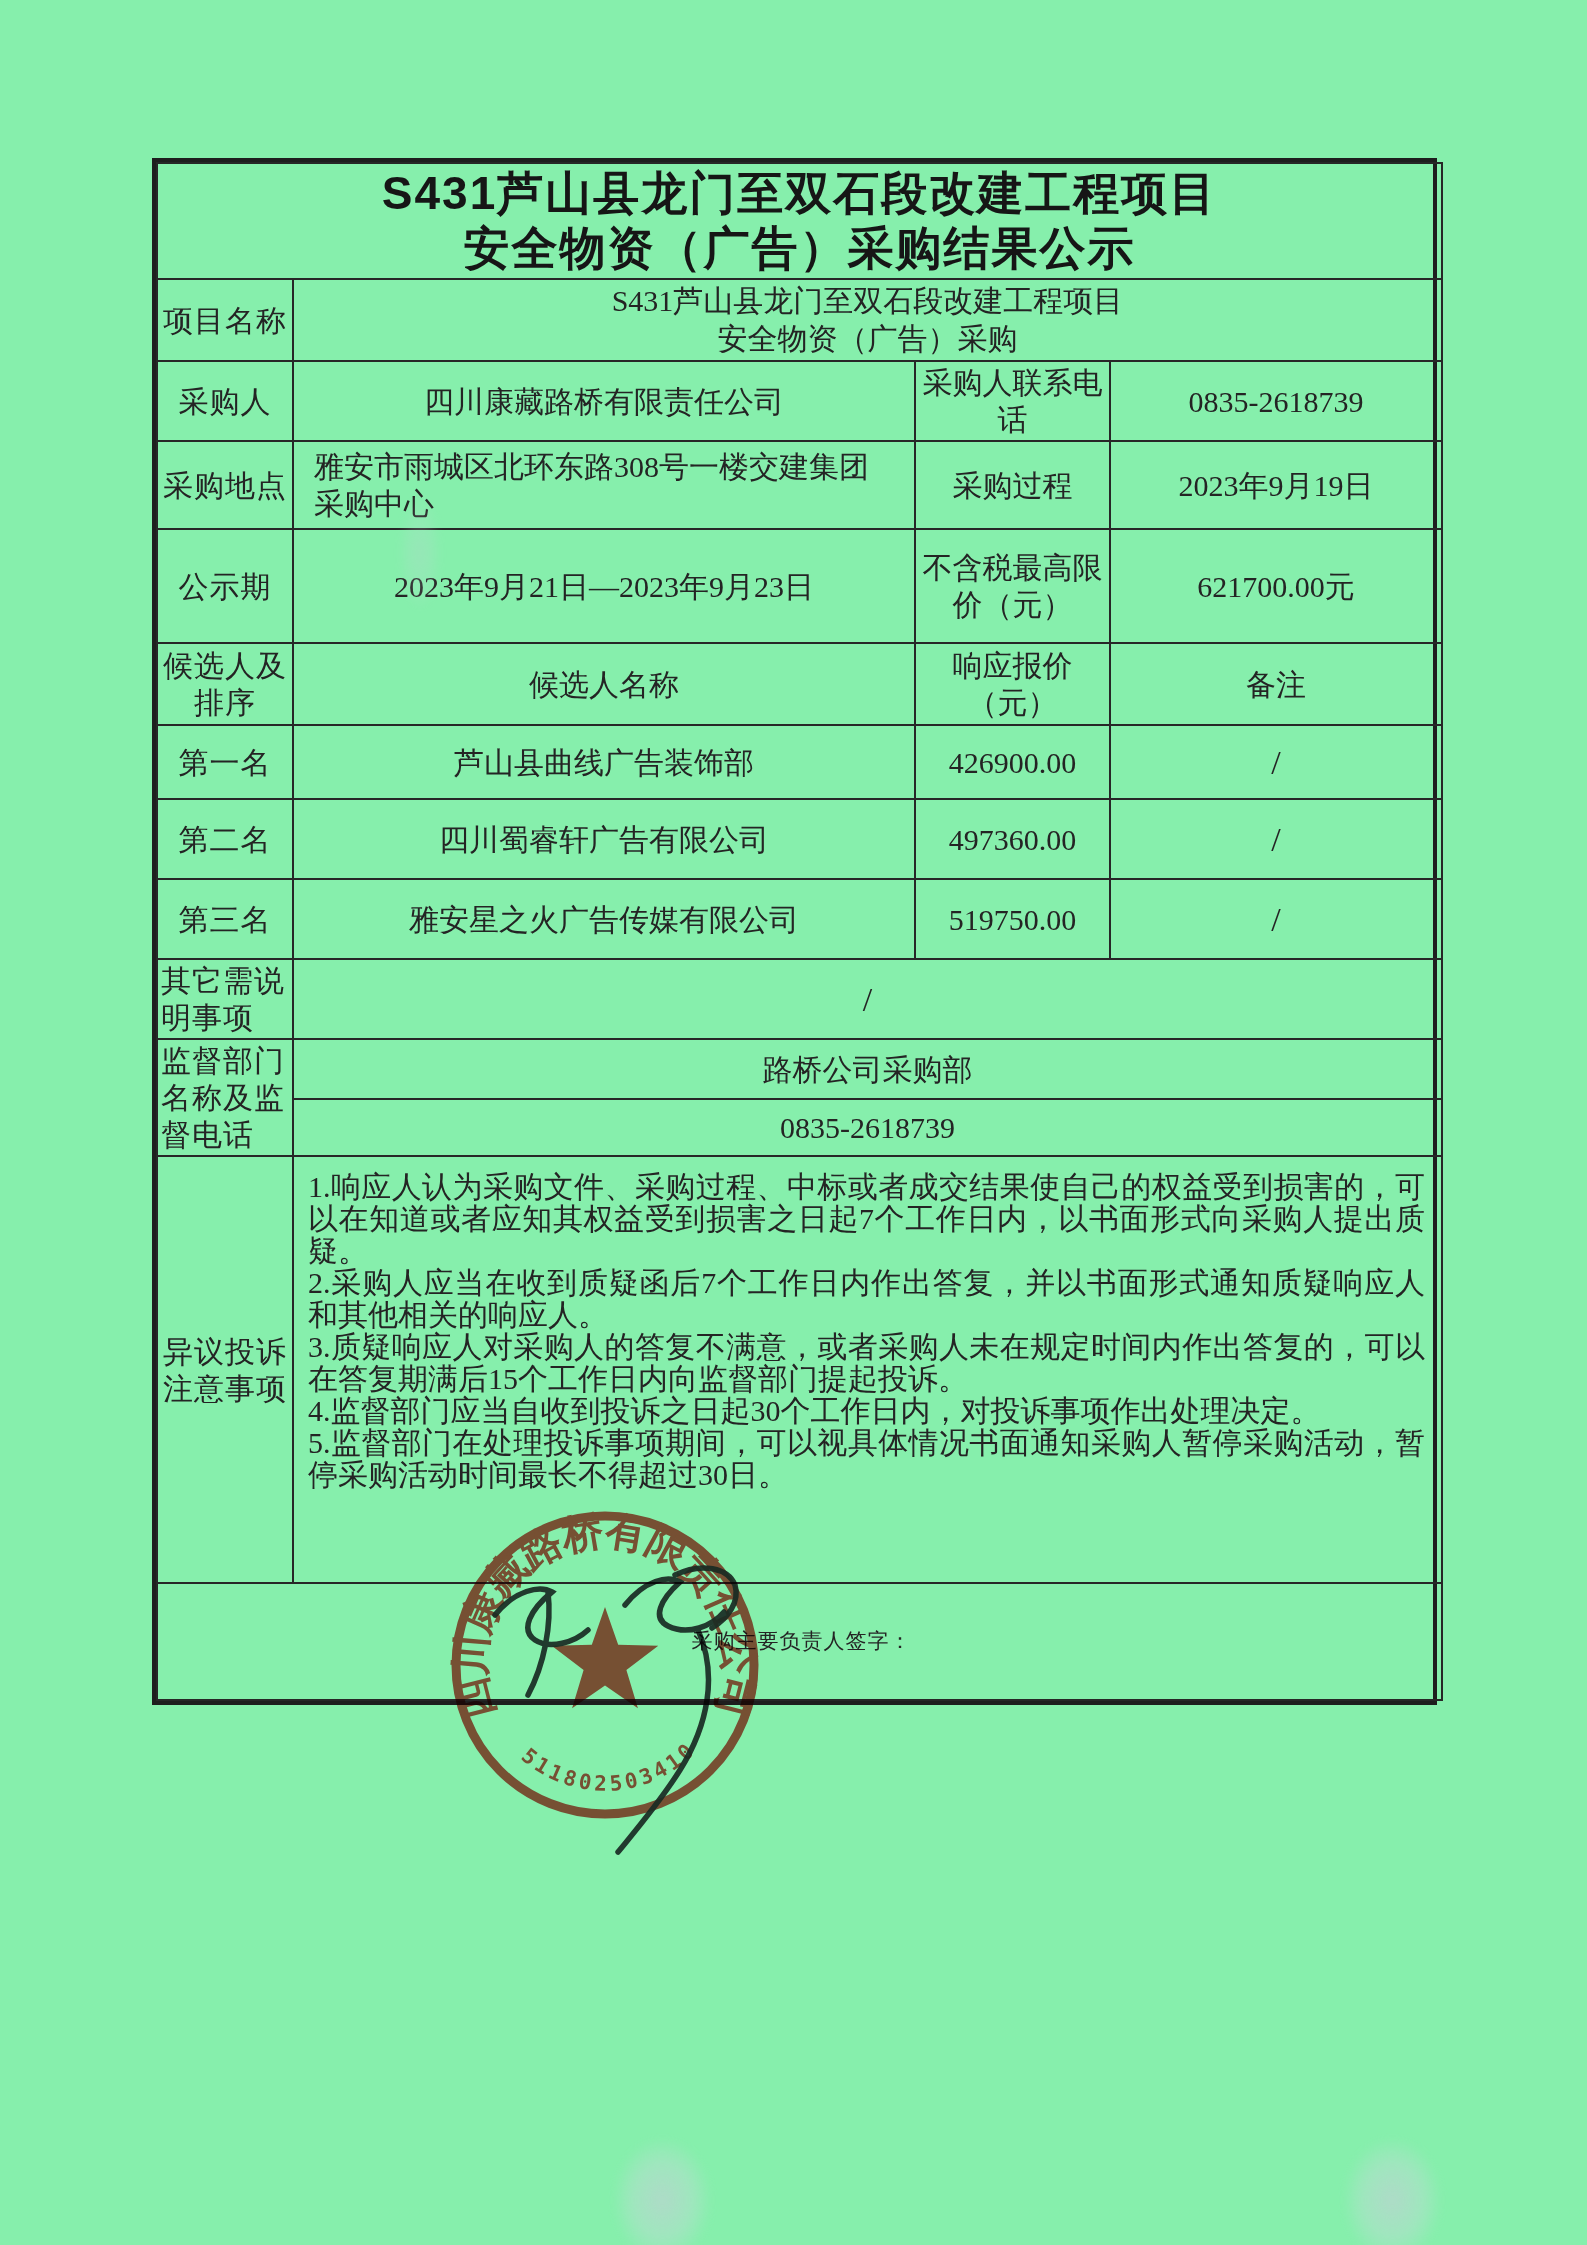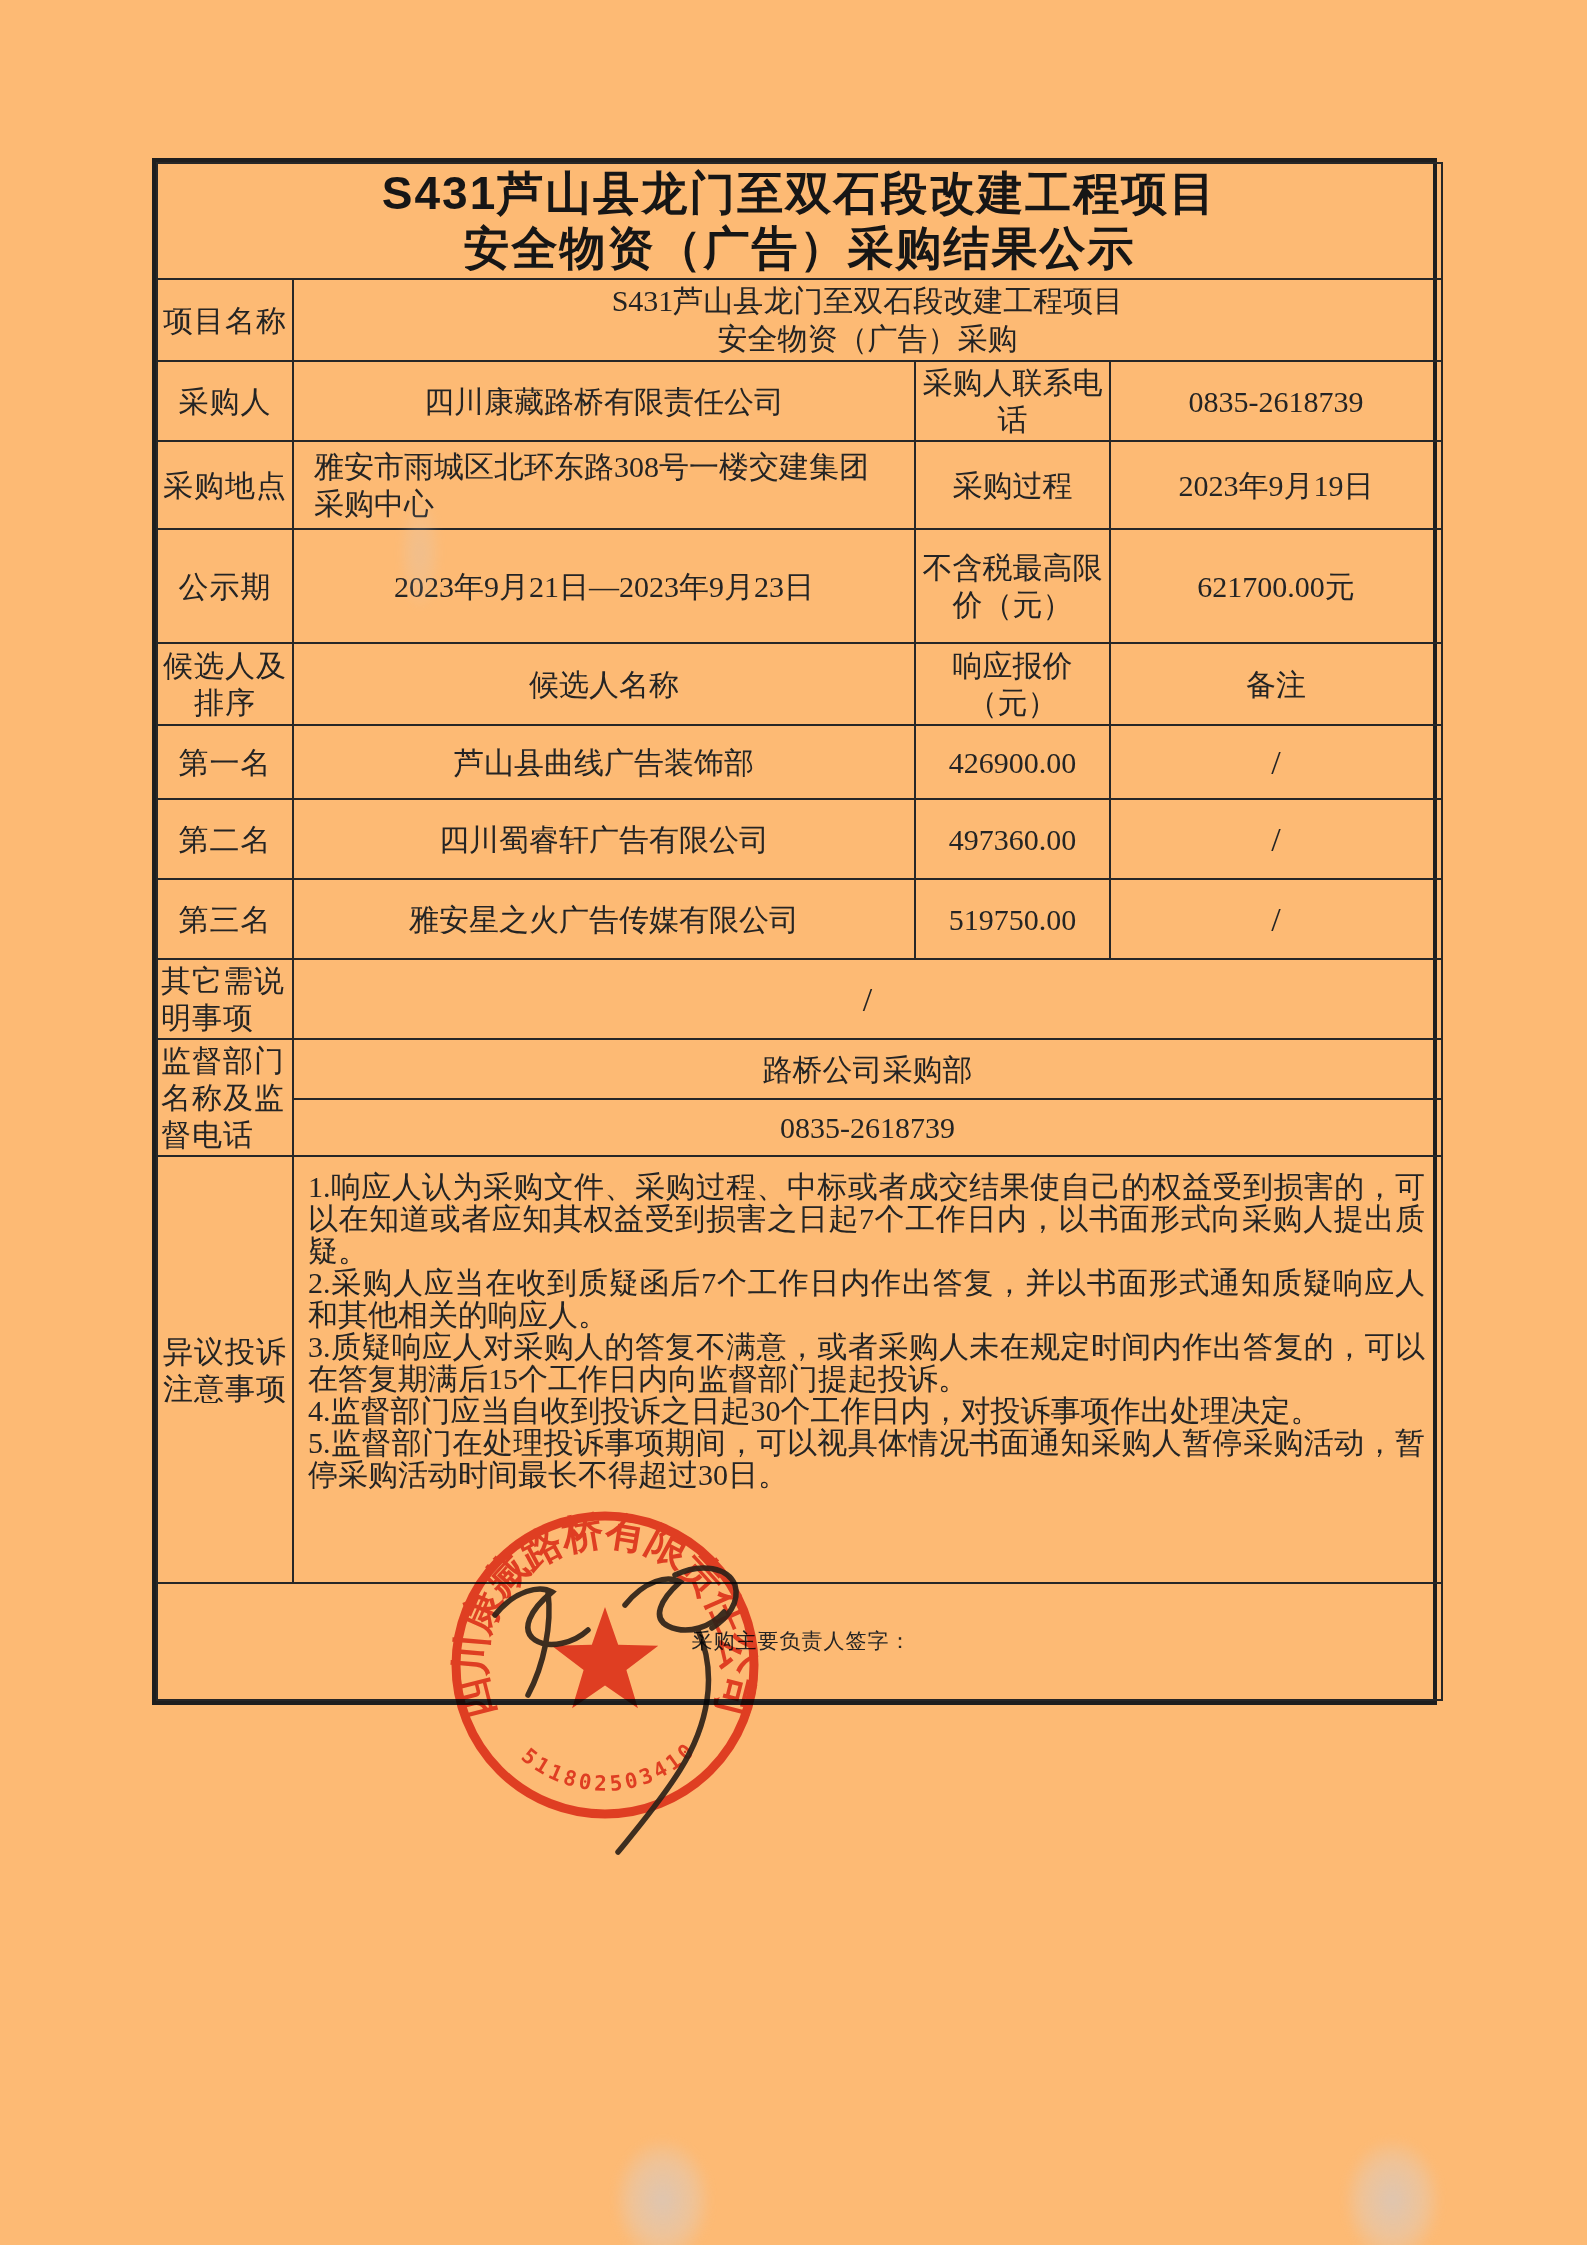--- a/index.html
+++ b/index.html
@@ -1,21 +1,21 @@
 <!DOCTYPE html>
 <html><head>
 <meta charset="utf-8">
 <style>
   html,body{margin:0;padding:0;}
   body{
     width:1587px;height:2245px;background:#ffffff;position:relative;
     font-family:"Liberation Serif","DejaVu Serif",serif;color:#242424;
     overflow:hidden;
   }
-  .page{position:absolute;inset:0;background:#fdba74;}
+  .page{position:absolute;inset:0;background:#86efac;}
   .doc-table{
     position:absolute;left:152px;top:158px;width:1285px;
     border:4px solid #1e1e1e;box-sizing:border-box;background:transparent;
   }
   table{width:100%;border-collapse:collapse;table-layout:fixed;}
   td{
     border:2px solid #272727;padding:2px 6px;text-align:center;vertical-align:middle;
     font-size:30px;line-height:37px;box-sizing:border-box;overflow:hidden;
     word-break:break-all;
   }

